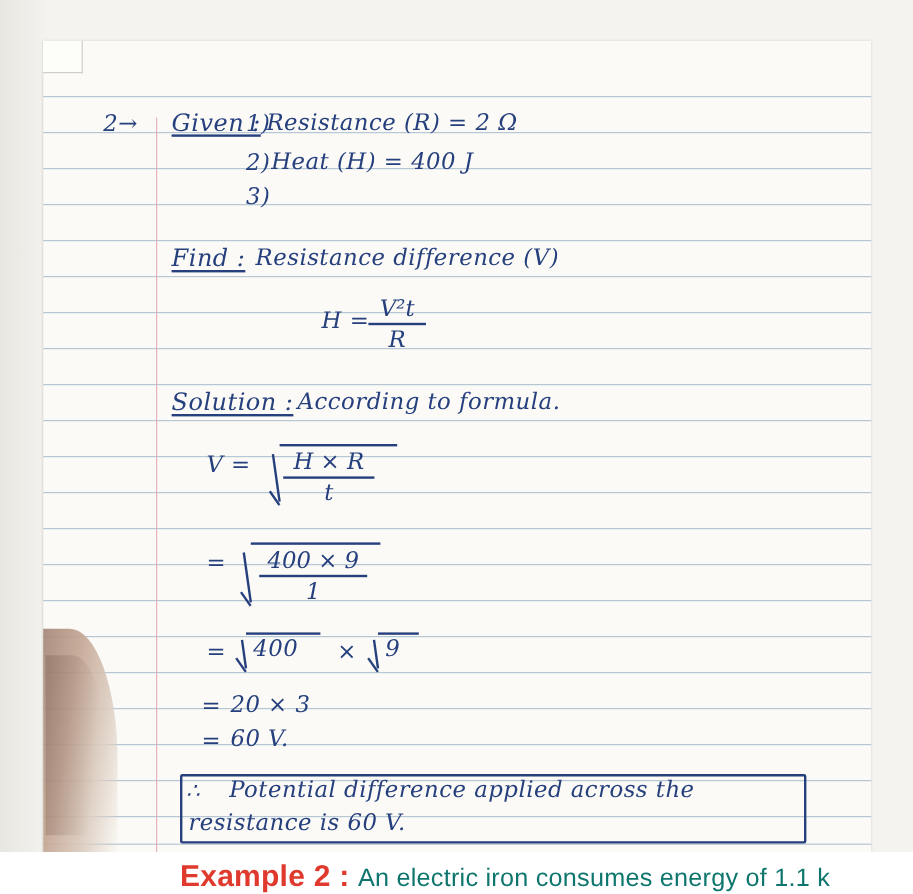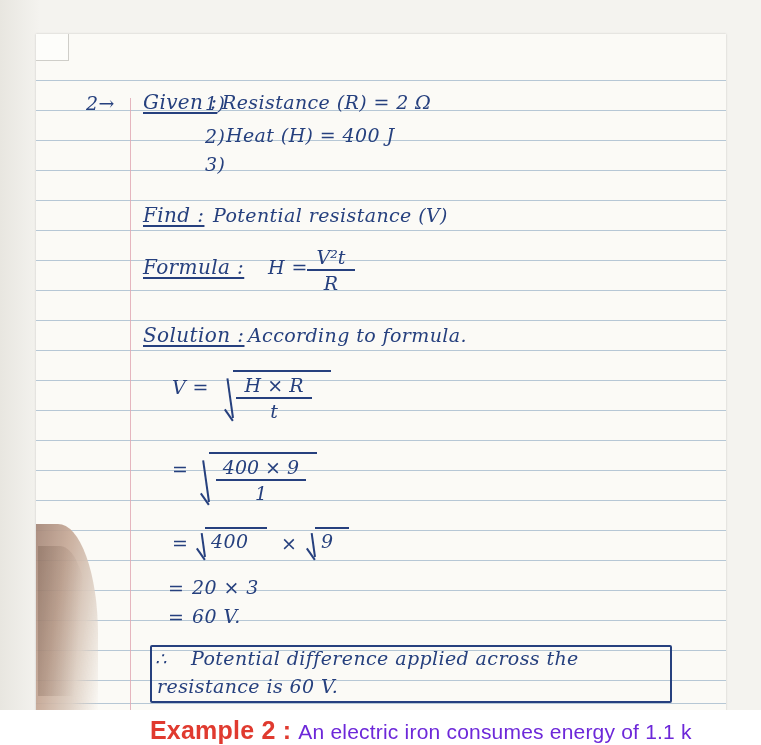--- a/index.html
+++ b/index.html
@@ -160,21 +160,21 @@
     position: absolute;
     left: 150px;
     top: 716px;
     font-family: "Liberation Sans", sans-serif;
     font-weight: bold;
     font-size: 25px;
     color: #e03a2f;
     letter-spacing: .2px;
   }
   .caption .tail {
-    color: #6d28d9;
+    color: #0f766e;
     font-weight: normal;
     font-size: 21px;
   }
   .bot-strip {
     position: absolute;
     left: 0;
     top: 710px;
     width: 761px;
     height: 35px;
     background: #ffffff;
@@ -221,23 +221,22 @@
   <div class="hw sz19" style="left:86px; top:92px;">2→</div>
 
   <div class="hw sz20 u" style="left:143px; top:90px;">Given :</div>
   <div class="hw sz19" style="left:222px; top:91px;">Resistance (R) = 2 Ω</div>
   <div class="hw sz19" style="left:205px; top:92px;">1)</div>
   <div class="hw sz19" style="left:205px; top:125px;">2)</div>
   <div class="hw sz19" style="left:226px; top:124px;">Heat (H) = 400 J</div>
   <div class="hw sz19" style="left:205px; top:153px;">3)</div>
 
   <div class="hw sz20 u" style="left:143px; top:203px;">Find :</div>
-  <div class="hw sz19" style="left:213px; top:204px;">Potential resistance (V)</div>
-
-  <div class="hw sz20 u" style="left:143px; top:255px;">Formula :</div>
+  <div class="hw sz19" style="left:213px; top:204px;">Resistance difference (V)</div>
+
   <div class="hw sz19" style="left:268px; top:256px;">H =</div>
   <div class="frac sz19" style="left:307px; top:246px; width:48px;">
     <span class="num">V²t</span>
     <span class="bar"></span>
     <span class="den">R</span>
   </div>
 
   <div class="hw sz20 u" style="left:143px; top:323px;font-style:italic;">Solution :</div>
   <div class="hw sz19" style="left:248px; top:324px;">According to formula.</div>
 

